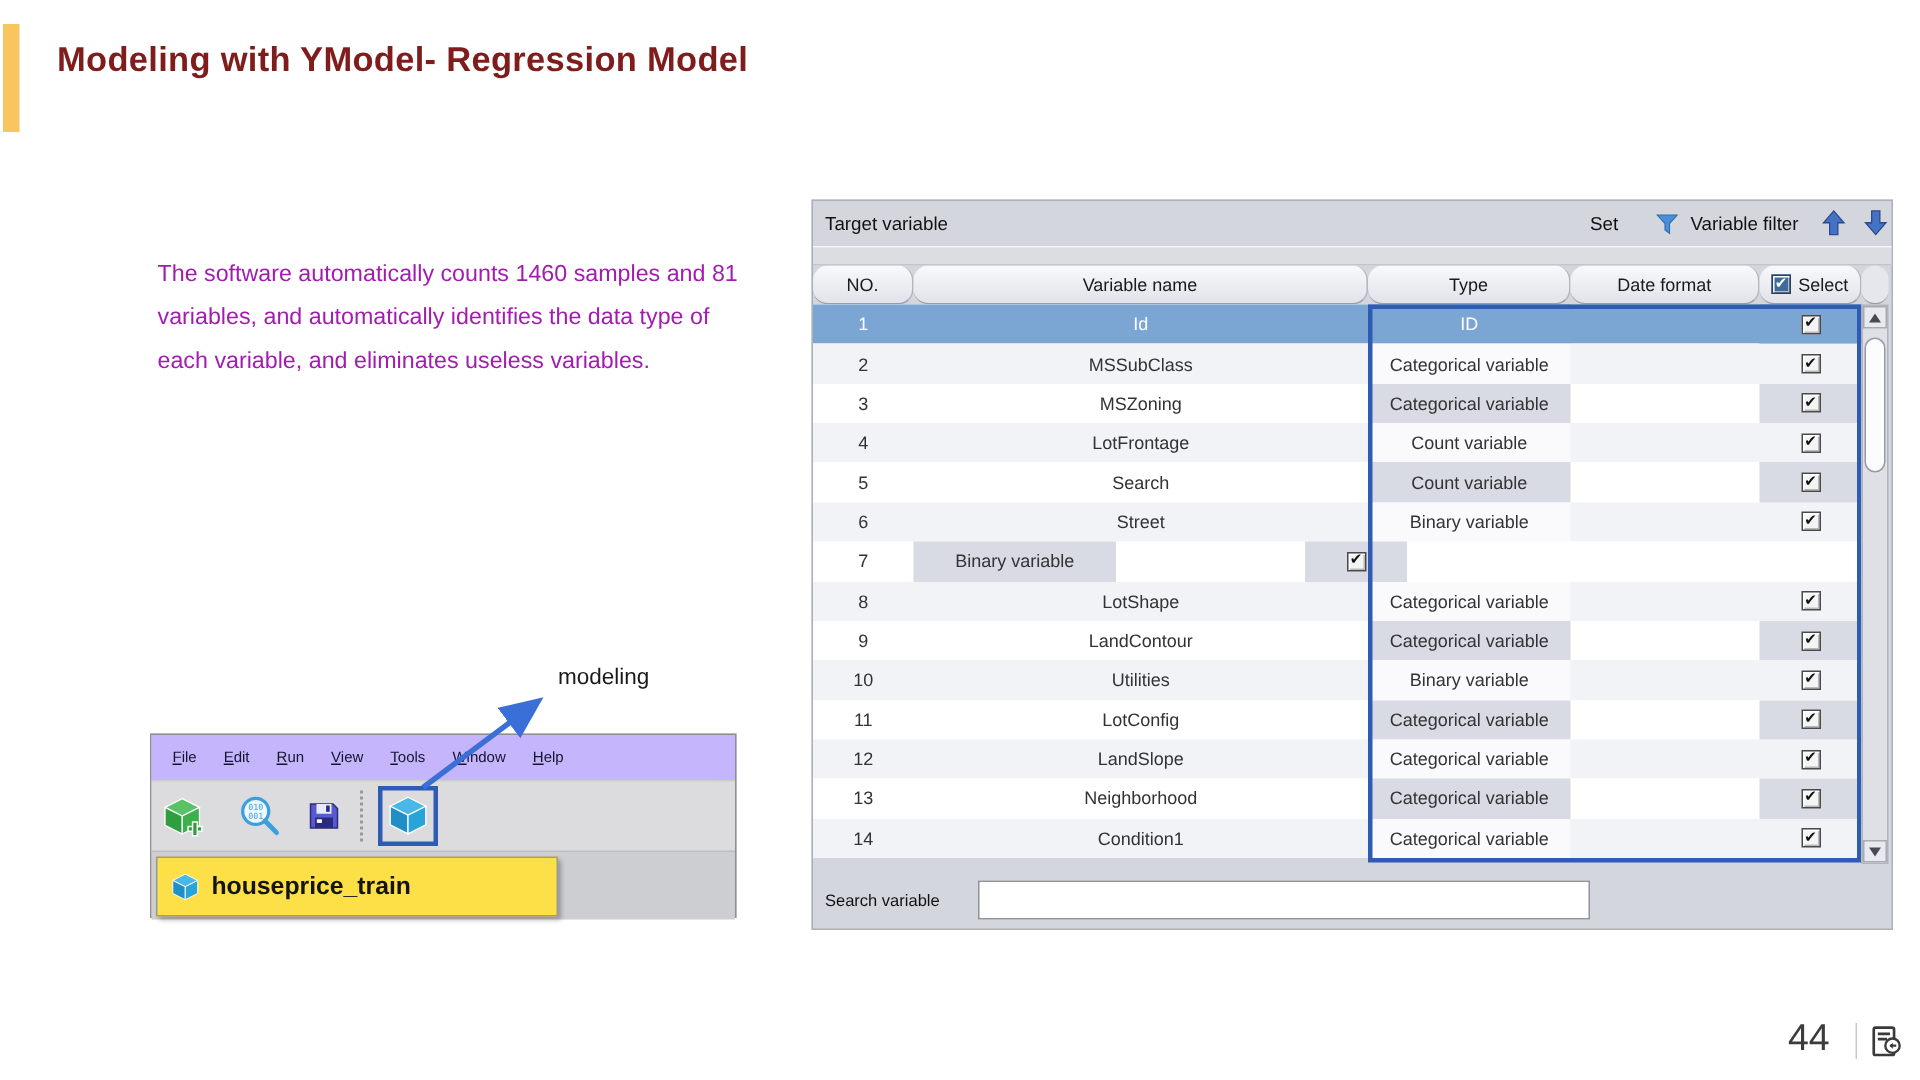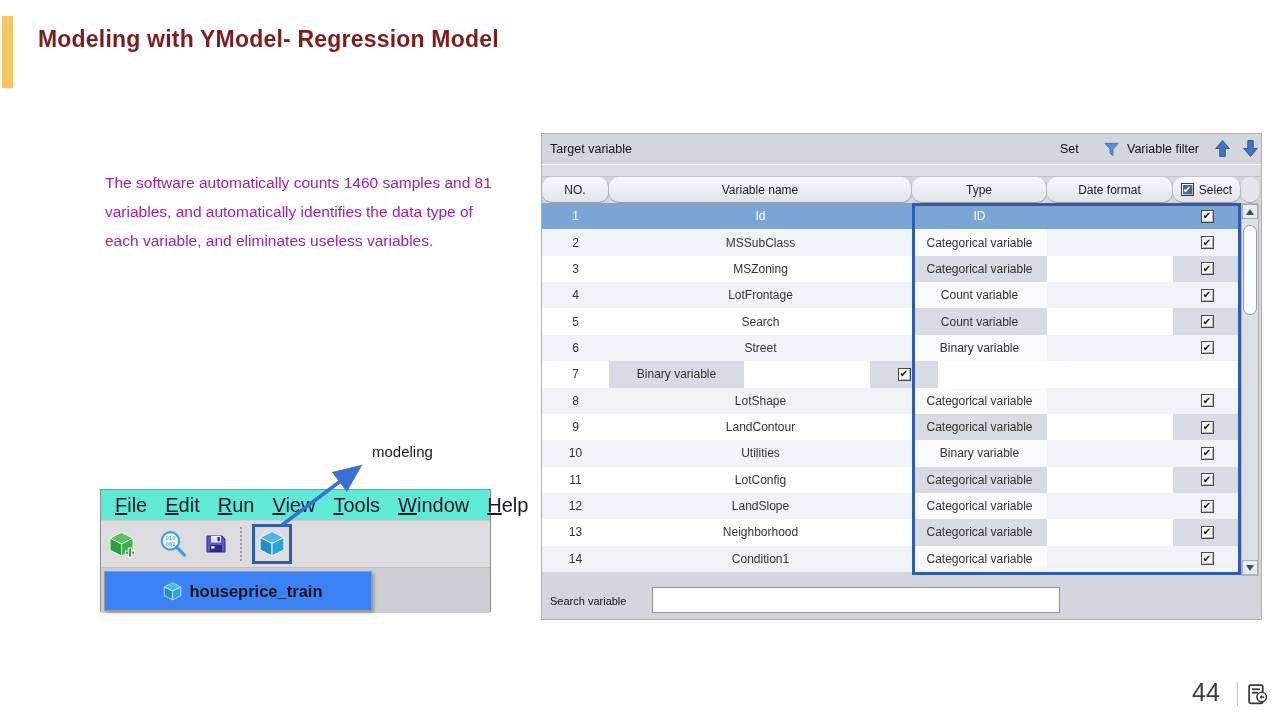--- a/index.html
+++ b/index.html
@@ -19,34 +19,34 @@
   .body-text p { margin:0; }
 
   
   .page-number { position:absolute; left:1192px; top:678px; font-size:25px; color:#3c3c3c; }
   .footer-divider { position:absolute; left:1237px; top:682px; width:1px; height:24px; background:#c9c9c9; }
   .footer-icon { position:absolute; left:1245px; top:682px; }
 
   
   .app-window { position:absolute; left:100px; top:489px; width:391px; height:123px;
     border:1px solid #8f8f8f; box-sizing:border-box; background:#cdced1; }
-  .menu-bar { height:30px; background:#5eead4; border-bottom:1px solid #cfcfcf;
+  .menu-bar { height:30px; background:#c4b5fd; border-bottom:1px solid #cfcfcf;
     display:flex; align-items:center; padding-left:14px; gap:18px;
-    font-size:20px; color:#15152e; }
+    font-size:10px; color:#15152e; }
   .menu-item { white-space:nowrap; cursor:default; }
   .toolbar { height:46px; background:#dcdcde; border-bottom:1px solid #bdbdbf;
     display:flex; align-items:center; }
   .tool-btn { display:flex; align-items:center; justify-content:center; }
   .tool-sep { height:34px; border-left:2px dotted #97979c; margin:0 10px 0 12px; }
   .modeling-btn-box { width:40px; height:40px; border:3px solid var(--highlight-blue,#2E5CB5);
     box-sizing:border-box; display:flex; align-items:center; justify-content:center; }
   .tab-bar { height:45px; background:#cdced1; padding:3px 0 0 3px; box-sizing:border-box; }
-  .tab { width:268px; height:40px; background:#3b82f6; border:1px solid #9a9a9a;
+  .tab { width:268px; height:40px; background:#fde047; border:1px solid #9a9a9a;
     box-sizing:border-box; display:flex; align-items:center; gap:7px; padding-left:8px;
-    box-shadow:2px 2px 3px rgba(0,0,0,.28);justify-content:center; }
+    box-shadow:2px 2px 3px rgba(0,0,0,.28); }
   .tab-label { font-weight:700; font-size:16.5px; color:#141414; }
 
   
   .modeling-label { position:absolute; left:372px; top:443px; font-size:15px; color:#1a1a1a; }
   .anno-arrow { position:absolute; left:272px; top:455px; }
 
   
   .data-panel { position:absolute; left:541px; top:133px; width:721px; height:487px;
     background:#d4d6dd; border:1px solid #aeb0b8; box-sizing:border-box; }
   .target-bar { position:absolute; left:0; top:0; width:100%; height:30px; }

